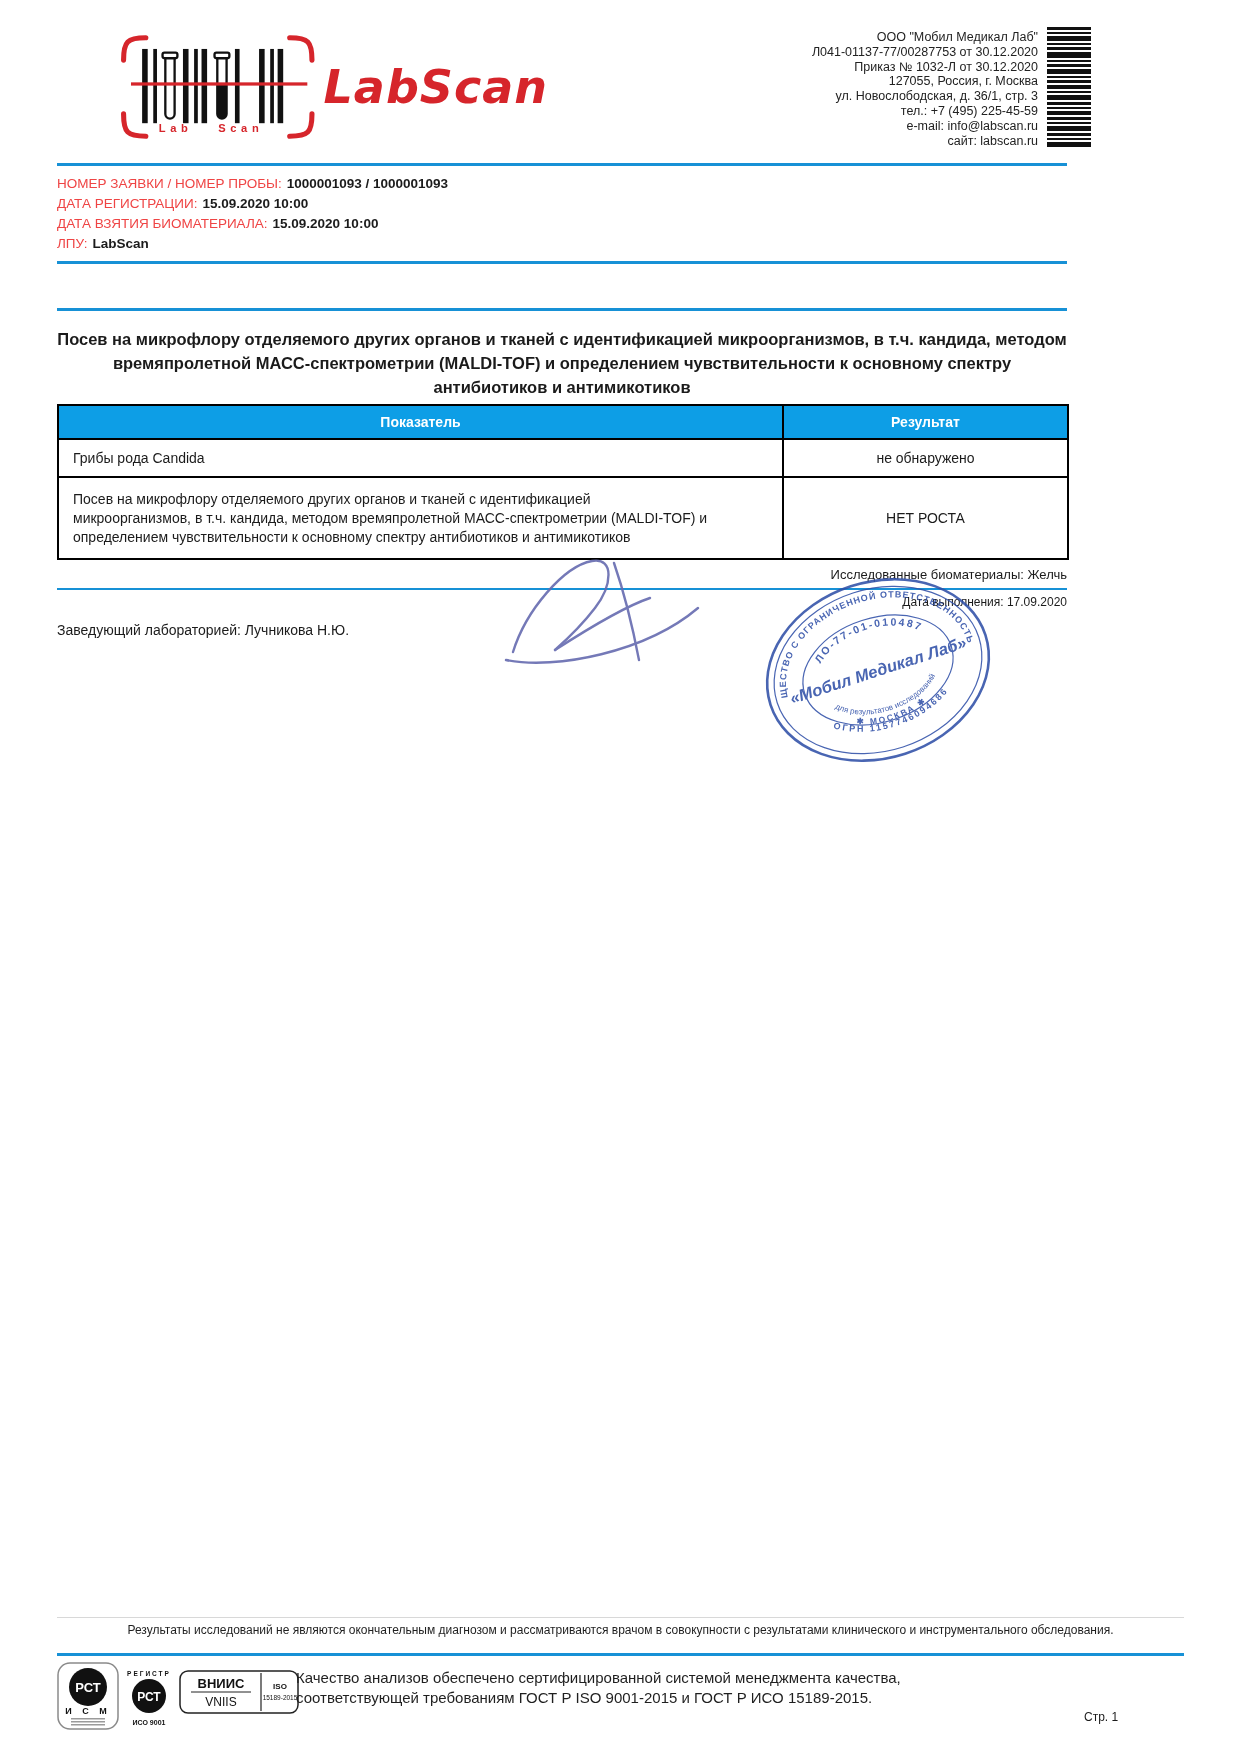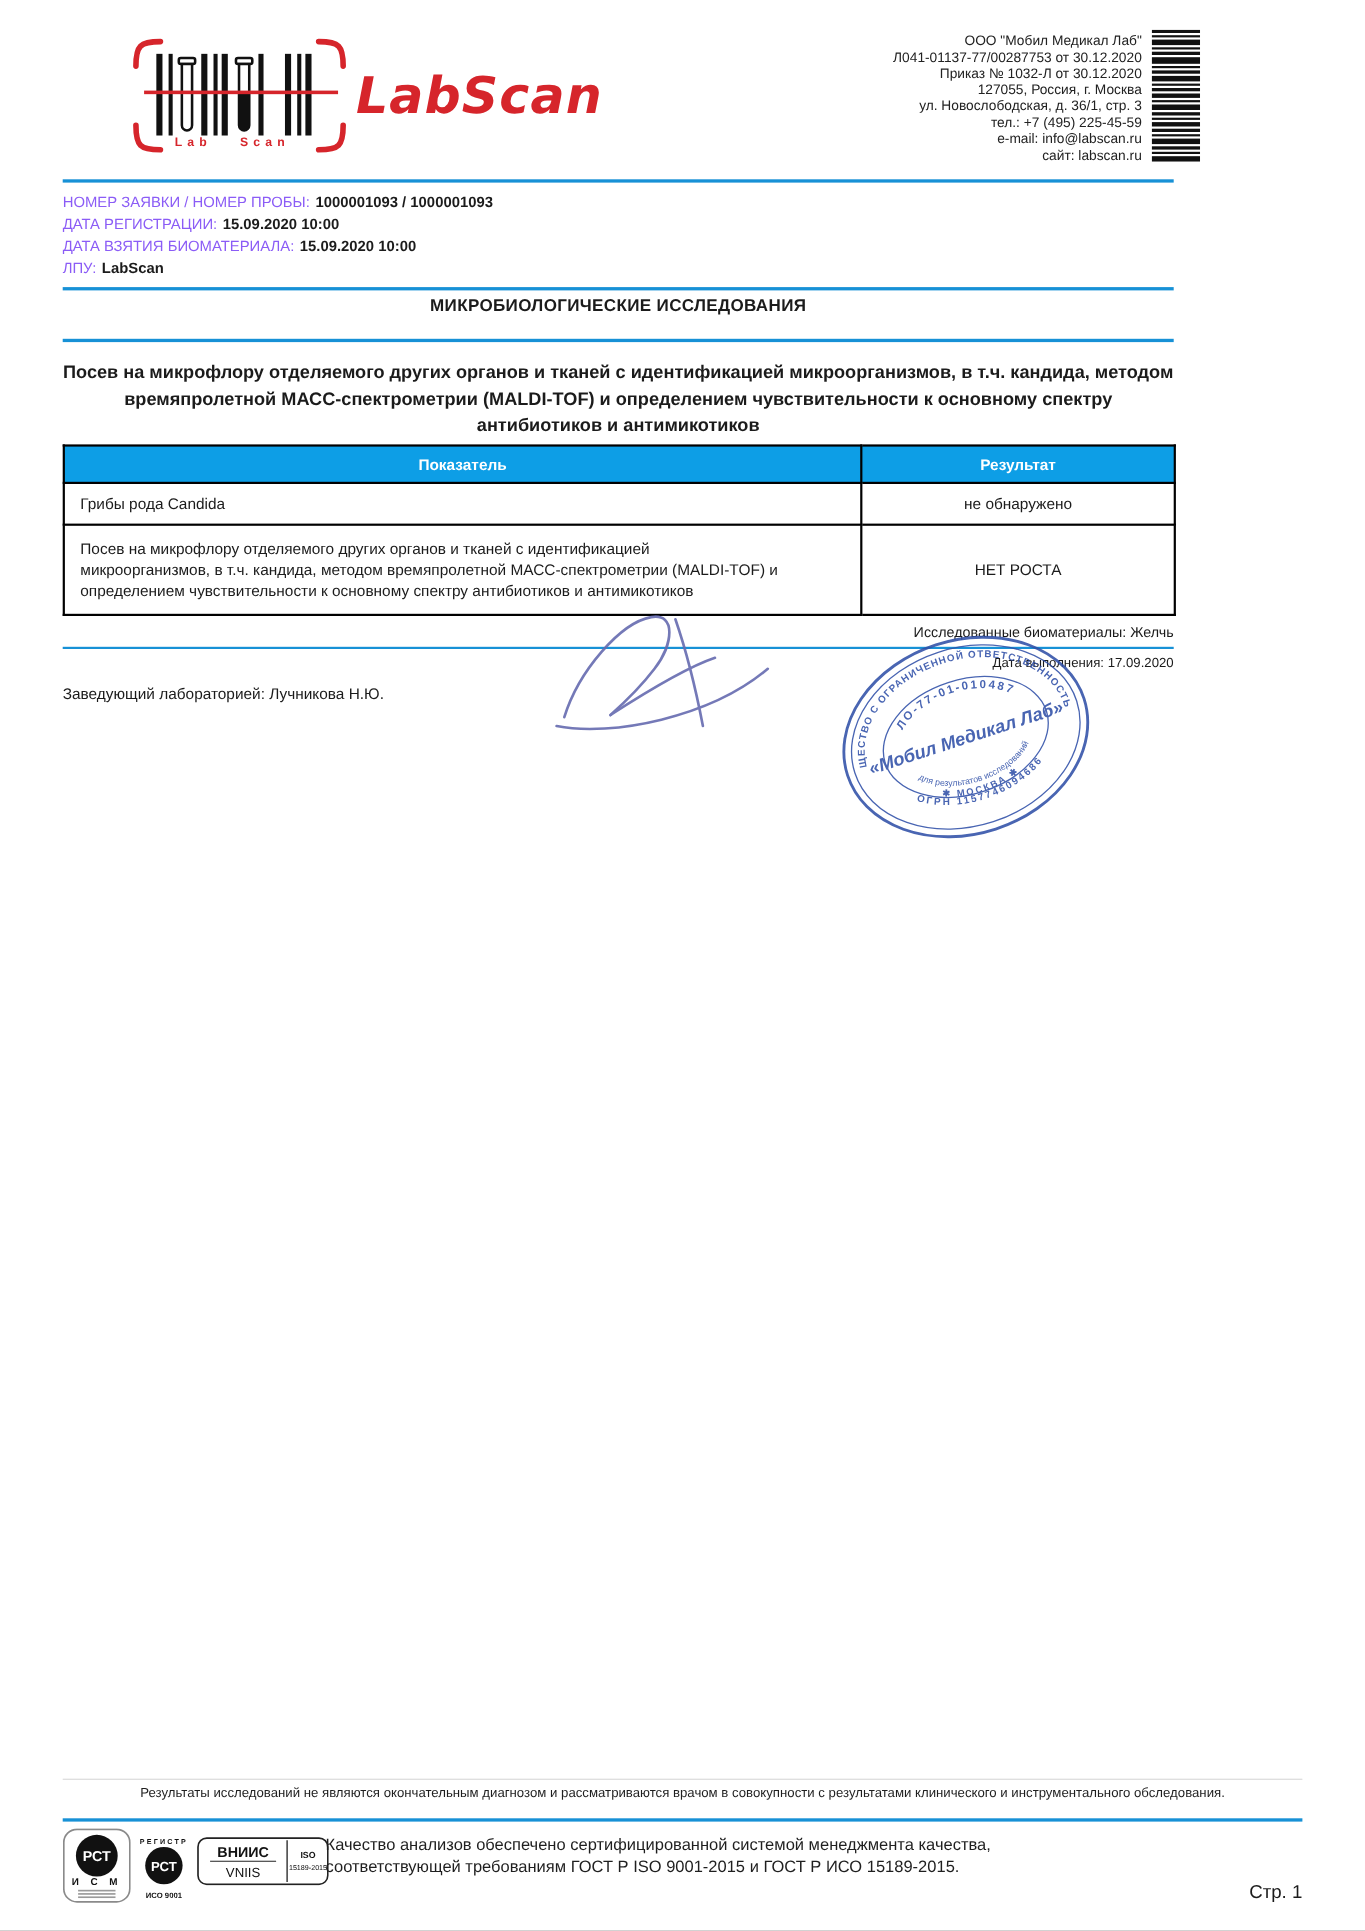--- a/index.html
+++ b/index.html
@@ -17,21 +17,21 @@
     font-size:12.5px; line-height:14.8px; color:#222; }
   .company div { white-space:nowrap; }
   .top-barcode { position:absolute; right:150px; top:27px; }
   
   .rule-blue { position:absolute; left:57px; width:1010px; height:3px; background:#1791d6; }
   .rule-thin { height:2px; }
   
   .patient-col { position:absolute; top:174px; font-size:13.5px; line-height:20px; }
   .patient-col.left  { left:57px; }
   .patient-col.right { left:636px; }
-  .pline .lab { color:#8b5cf6; }
+  .pline .lab { color:#ef4444; }
   .pline .val { font-weight:bold; margin-left:5px; }
   
   .section-title { position:absolute; left:57px; top:270px; width:1010px; text-align:center;
     font-weight:bold; font-size:15.5px; letter-spacing:.3px; }
   .test-title { position:absolute; left:57px; top:327px; width:1010px; text-align:center;
     font-weight:bold; font-size:16.5px; line-height:24px; }
   
   table.results { position:absolute; left:57px; top:404px; width:1010px;
     border-collapse:collapse; table-layout:fixed; font-size:14px; }
   table.results th, table.results td { border:2px solid #000000; }
@@ -50,21 +50,21 @@
   .signatory { position:absolute; left:57px; top:622px; font-size:14px; }
   .signature-svg { position:absolute; left:498px; top:550px; }
   .stamp-svg { position:absolute; left:756px; top:566px; opacity:.88; }
   
   .foot-grayline { position:absolute; left:57px; top:1617px; width:1127px; height:1px; background:#d8d8d8; }
   .disclaimer { position:absolute; left:57px; top:1623px; width:1127px; text-align:center;
     font-size:12px; color:#1f1f1f; }
   .foot-blueline { position:absolute; left:57px; top:1653px; width:1127px; height:3px; background:#1791d6; }
   .badges { position:absolute; left:57px; top:1662px; display:flex; align-items:flex-start; gap:6px; }
   .quality { position:absolute; left:296px; top:1668px; font-size:15px; line-height:20px; color:#1f1f1f; }
-  .page-num { position:absolute; left:1084px; top:1710px; width:100px; text-align:right; font-size:17px; }
+  .page-num { position:absolute; left:1084px; top:1710px; width:100px; font-size:12px; }
   svg text { font-family:"Liberation Sans", sans-serif; }
 </style>
 </head>
 <body>
 
 <div class="page">
 
   <div class="logo-wrap">
     <svg width="215" height="118" viewBox="0 0 215 118">
 
@@ -158,21 +158,20 @@
       <span class="lab">ДАТА ВЗЯТИЯ БИОМАТЕРИАЛА:</span><span class="val">15.09.2020 10:00</span>
     </div>
     <div class="pline">
       <span class="lab">ЛПУ:</span><span class="val">LabScan</span>
     </div>
   </div>
 
 
   <div class="rule-blue" style="top:261px"></div>
 
-  <div class="section-title">МИКРОБИОЛОГИЧЕСКИЕ ИССЛЕДОВАНИЯ</div>
 
   <div class="rule-blue" style="top:308px"></div>
 
   <div class="test-title">Посев на микрофлору отделяемого других органов и тканей с идентификацией микроорганизмов, в т.ч. кандида, методом времяпролетной МАСС-спектрометрии (MALDI-TOF) и  определением чувствительности к основному спектру антибиотиков и антимикотиков</div>
 
   <table class="results">
     <colgroup>
         <col class="c-ind">
         <col class="c-res">
       </colgroup>

